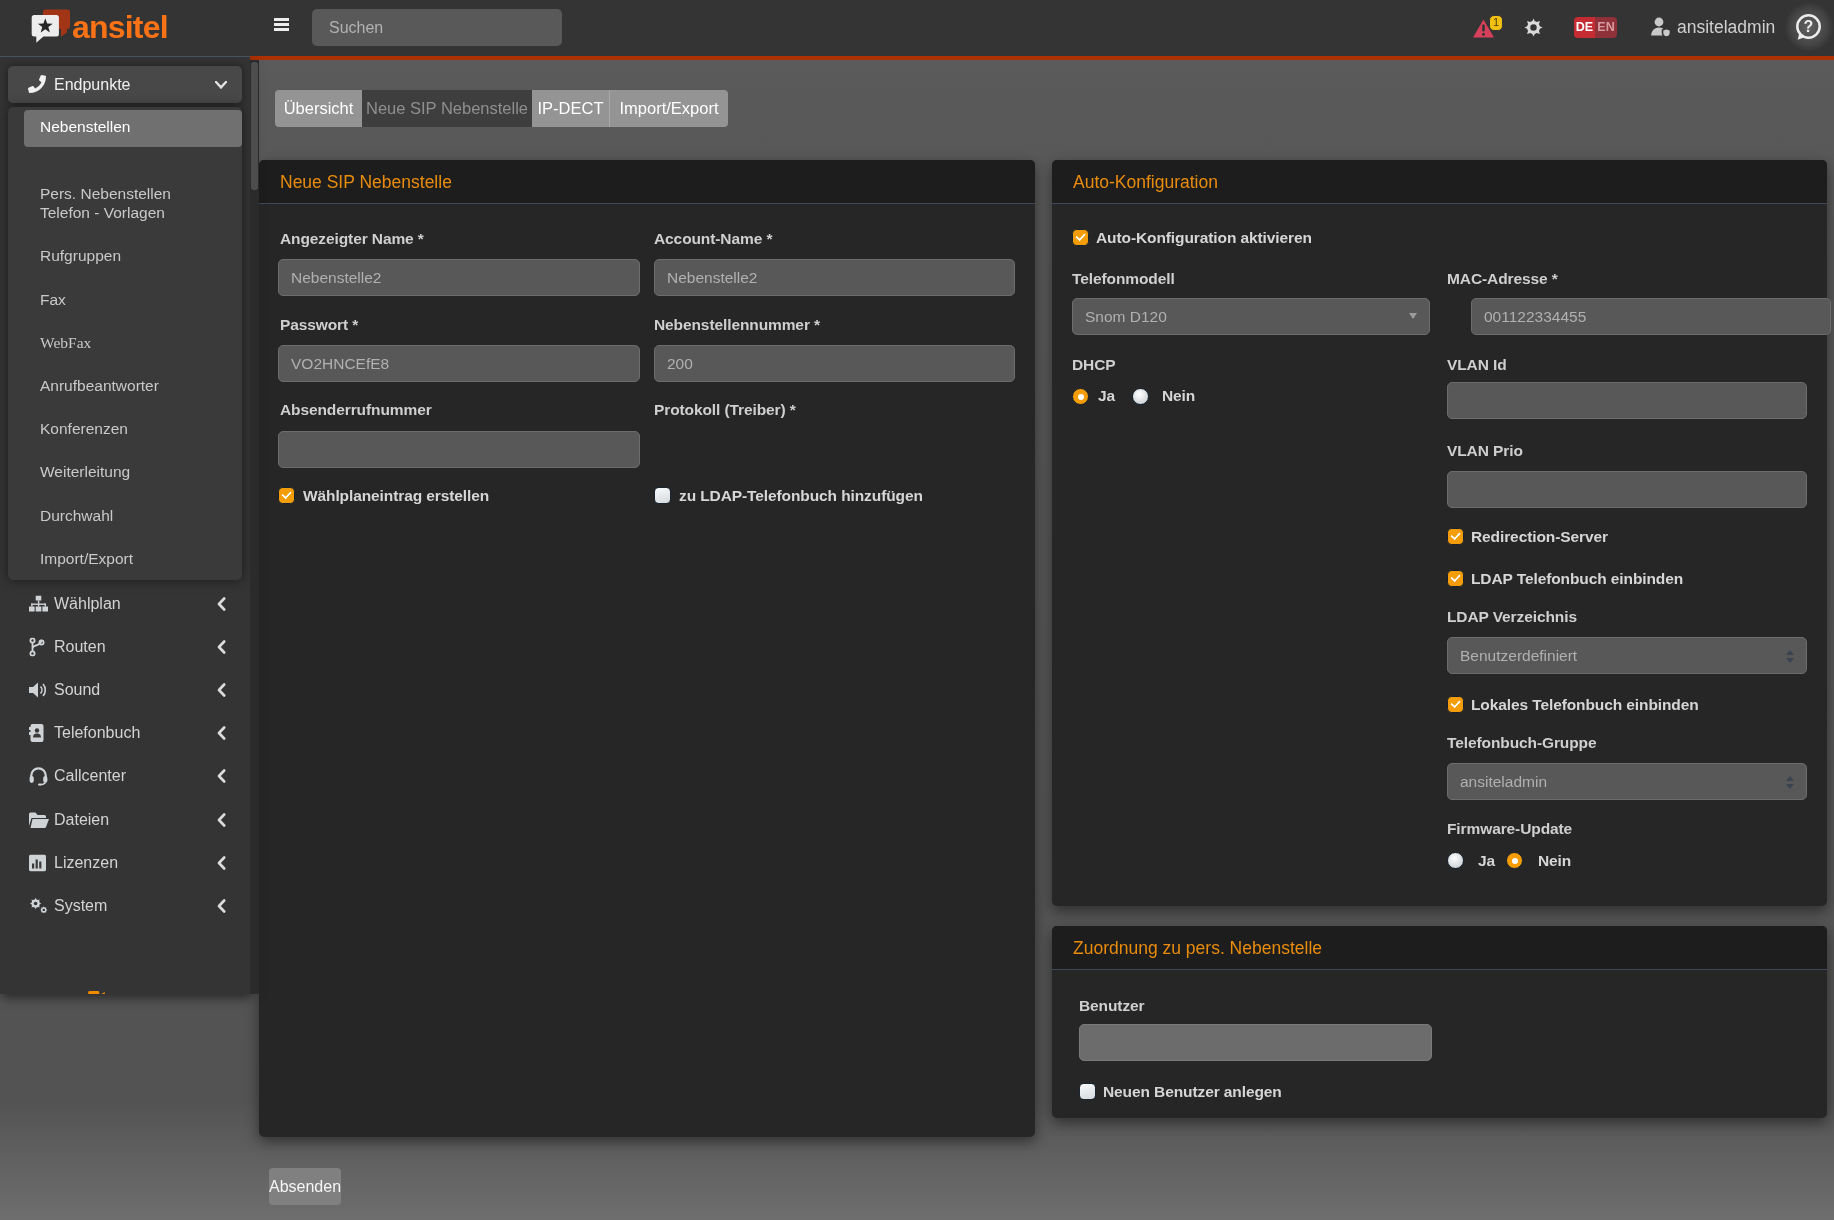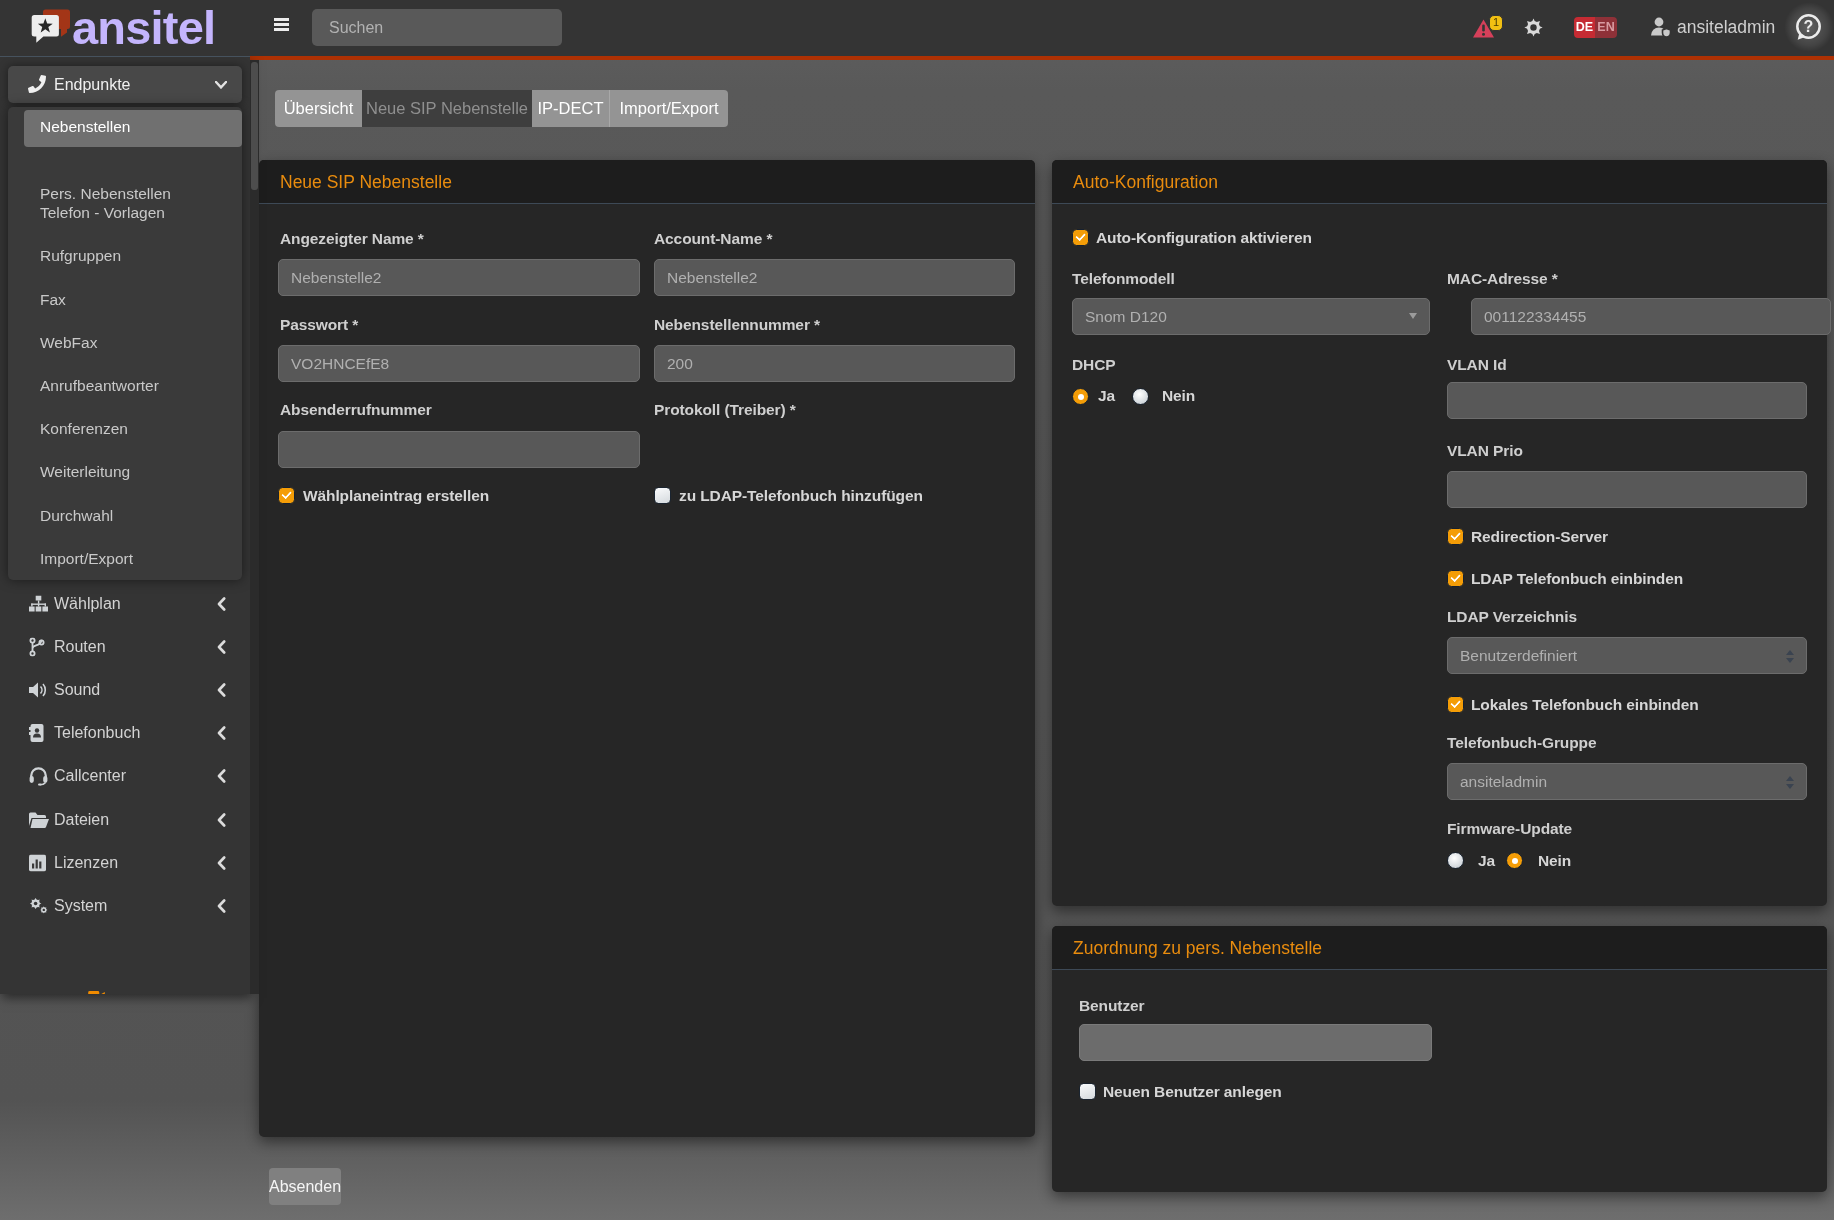--- a/index.html
+++ b/index.html
@@ -53,21 +53,21 @@
 .radio.on:after { content:""; position:absolute; left:4.5px; top:4.5px; width:6px; height:6px; border-radius:50%; background:#fff; }
 .radio.off { background:radial-gradient(circle at 42% 35%,#ffffff,#ced4d9 75%,#c3c9cf); border:1px solid #1a2430; }
 .caret2 { position:absolute; right:11px; top:12px; width:9px; height:13px; }
 .caret2 .cup { width:0; height:0; border-left:4.5px solid transparent; border-right:4.5px solid transparent; border-bottom:5px solid #3a4350; margin-bottom:2.5px; }
 .caret2 .cdn { width:0; height:0; border-left:4.5px solid transparent; border-right:4.5px solid transparent; border-top:5px solid #3a4350; }
 .caret1 { position:absolute; right:12px; top:14px; width:0; height:0; border-left:4.5px solid transparent; border-right:4.5px solid transparent; border-top:6px solid #9b9b9b; }
 
 #absenden { left:269px; top:1168px; width:72px; height:37px; background:#808080; border-radius:4px;
   color:#f5f5f5; font-size:16px; line-height:37px; text-align:center; z-index:5; }
 
-#logotext { left:72px; top:4px; font-size:47px; font-weight:bold; color:#c4b5fd; letter-spacing:-0.8px;
+#logotext { left:72px; top:4px; font-size:32px; font-weight:bold; color:#f97316; letter-spacing:-0.8px;
   transform:scaleX(1); transform-origin:left; line-height:47px; }
 #searchbox { left:312px; top:9px; width:250px; height:37px; background:#595959; border-radius:5px;
   color:#b2b2b2; font-size:16px; line-height:37px; padding-left:17px; }
 #badge1 { left:1489px; top:15px; width:14px; height:16px; background:#f2c012; border:1.5px solid #343434;
   border-radius:5px; color:#4a3c00; font-size:11px; line-height:13px; text-align:center; }
 #lang-de { left:1574px; top:17px; width:21px; height:21px; background:#c52b33; border-radius:4px 0 0 4px;
   color:#fff; font-size:12.5px; font-weight:bold; line-height:21px; text-align:center; }
 #lang-en { left:1595px; top:17px; width:22px; height:21px; background:#8e3138; border-radius:0 4px 4px 0;
   color:#d89ba1; font-size:12.5px; font-weight:bold; line-height:21px; text-align:center; }
 #username { left:1677px; top:17px; font-size:17.5px; color:#cfcfcf; }
@@ -144,21 +144,21 @@
       <path d="M1 1 L6 6.4 L11 1" fill="none" stroke="#e2e2e2" stroke-width="2.4" stroke-linecap="round"></path>
     </svg>
   </div>
   <div class="menucard" id="epsub">
     <div id="activeitem"></div>
     <div class="subitem" style="top:11px; color:#fff;">Nebenstellen</div>
     <div class="subitem" style="top:54px;margin-top:24px;">Pers. Nebenstellen</div>
     <div class="subitem" style="top:97px;">Telefon - Vorlagen</div>
     <div class="subitem" style="top:140px;">Rufgruppen</div>
     <div class="subitem" style="top:184px;">Fax</div>
-    <div class="subitem" style="top:227px;">WebFax</div>
+    <div class="subitem" style="top:227px;font-family:Liberation Serif, serif;">WebFax</div>
     <div class="subitem" style="top:270px;">Anrufbeantworter</div>
     <div class="subitem" style="top:313px;">Konferenzen</div>
     <div class="subitem" style="top:356px;">Weiterleitung</div>
     <div class="subitem" style="top:400px;">Durchwahl</div>
     <div class="subitem" style="top:443px;">Import/Export</div>
   </div>
 
   <div class="mainitem" style="top:525px;">
     <svg class="mi" width="19" height="17" viewBox="0 0 19 17">
         <g fill="#cfd3d6">
@@ -366,21 +366,21 @@
         <div class="cdn"></div>
       </div>
   </div>
   <div class="flabel" style="left:395px; top:660px;">Firmware-Update</div>
   <div class="radio off" style="left:395px; top:692px;"></div>
   <div class="cblbl" style="left:426px; top:692px;">Ja</div>
   <div class="radio on" style="left:454px; top:692px;"></div>
   <div class="cblbl" style="left:486px; top:692px;">Nein</div>
 </div>
 
-<div class="panel" id="panelR2" style="left:1052px; top:926px; width:775px; height:266px;padding-left:27px;">
+<div class="panel" id="panelR2" style="left:1052px; top:926px; width:775px; height:192px;padding-left:27px;">
   <div class="phead">
       <span>Zuordnung zu pers. Nebenstelle</span>
     </div>
   <div class="flabel" style="left:27px; top:71px;">Benutzer</div>
   <div class="finput" style="left:27px; top:98px; width:353px; background:#6c6c6c; border-color:#7a7a7a;"></div>
   <div class="cb off" style="left:27px; top:157px;"></div>
   <div class="cblbl" style="left:51px; top:157px;">Neuen Benutzer anlegen</div>
 </div>
 
 <div class="abs" id="absenden">Absenden</div>

